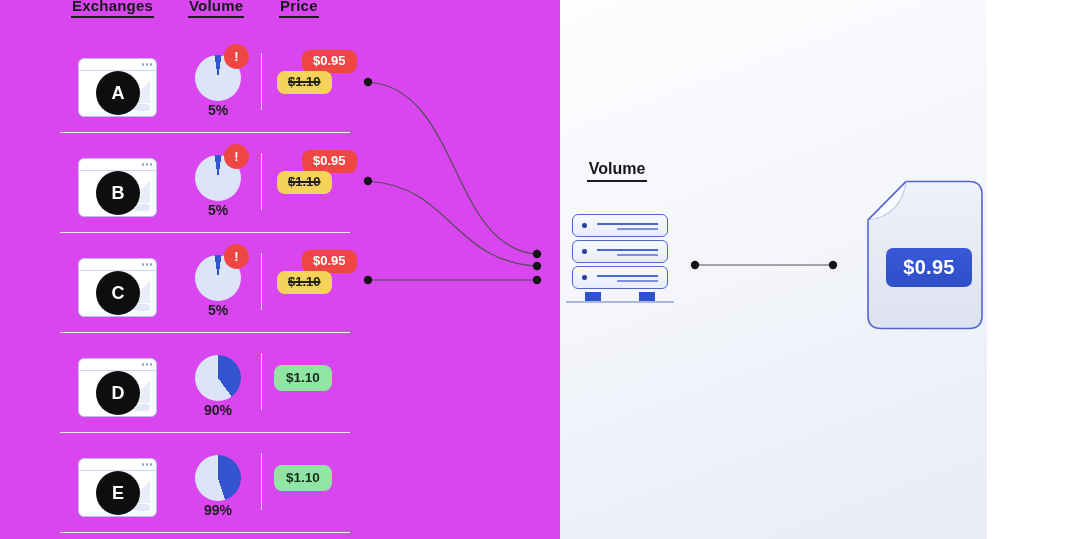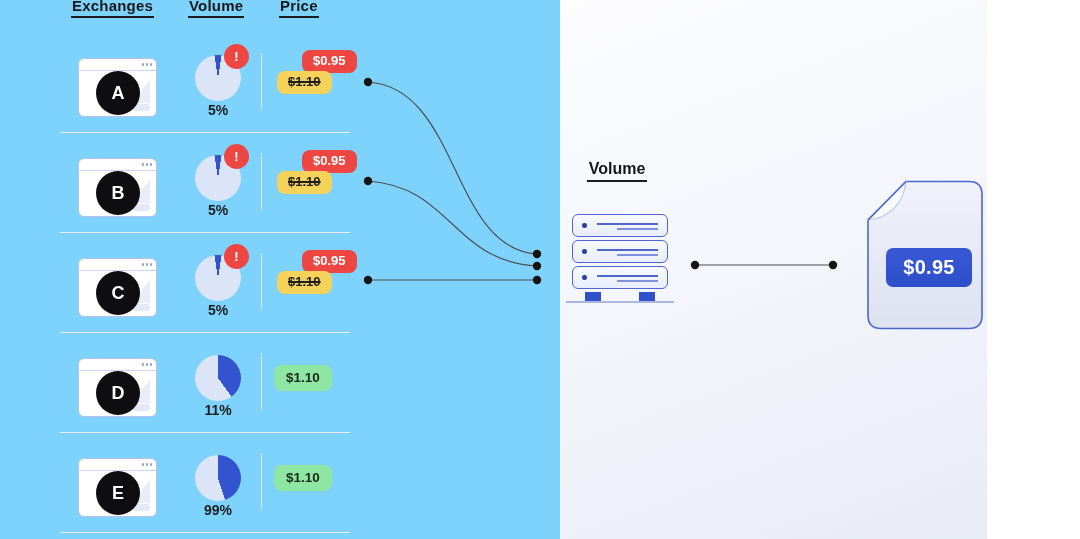--- a/index.html
+++ b/index.html
@@ -1,16 +1,16 @@
 <!DOCTYPE html>
 <html style="--alert-red: #ee4743; --old-price-yellow: #f5d35b; --ok-green: #8fe5a2; --accent-blue: #3354cf; --pie-light: #dce4f7; --icon-border: #b4c0e4; --connector: #4f4f52; --ink: #17181a;"><head>
 <meta charset="utf-8">
 <style>
   html,body{margin:0;padding:0;background:#fff;}
-  .canvas{position:relative;width:987px;height:539px;background:#7dd3fc;overflow:hidden;
+  .canvas{position:relative;width:987px;height:539px;background:#d946ef;overflow:hidden;
           font-family:"Liberation Sans",sans-serif;color:var(--ink,#17181a);}
   .bg-right{position:absolute;left:560px;top:0;width:520px;height:539px;
             background:linear-gradient(160deg,#fdfdfe 0%,#f3f5fb 50%,#e7ebf7 100%);}
   
   .col-header{position:absolute;top:-3px;font-size:15px;font-weight:bold;color:#17181a;
               border-bottom:2px solid #1c1c1e;padding:0 1px 2px;letter-spacing:.2px;}
   #h-exchanges{left:71px}#h-volume{left:188px}#h-price{left:279px}
   
   .row{position:absolute;left:60px;width:292px;height:100px;}
   .sep{position:absolute;left:60px;width:290px;height:1px;background:#ececee;}
@@ -154,21 +154,21 @@
             <i></i>
           </span>
         </div>
       <div class="wedge"></div>
       <div class="pill"></div>
       <div class="circle">
           <span>D</span>
         </div>
     </div>
     <div class="pie" style="background: conic-gradient(from 0deg, var(--accent-blue) 0 144.0deg, var(--pie-light) 144.0deg 360deg);"></div>
-    <div class="pct">11%</div>
+    <div class="pct">90%</div>
     <div class="vdiv"></div>
     <div class="badge badge-ok">$1.10</div>
   </div>
   <div class="sep" style="top:432px"></div>
 
   <div class="row" style="top:433px">
     <div class="bicon">
       <div class="tbar">
           <span class="wdots">
             <i></i>

